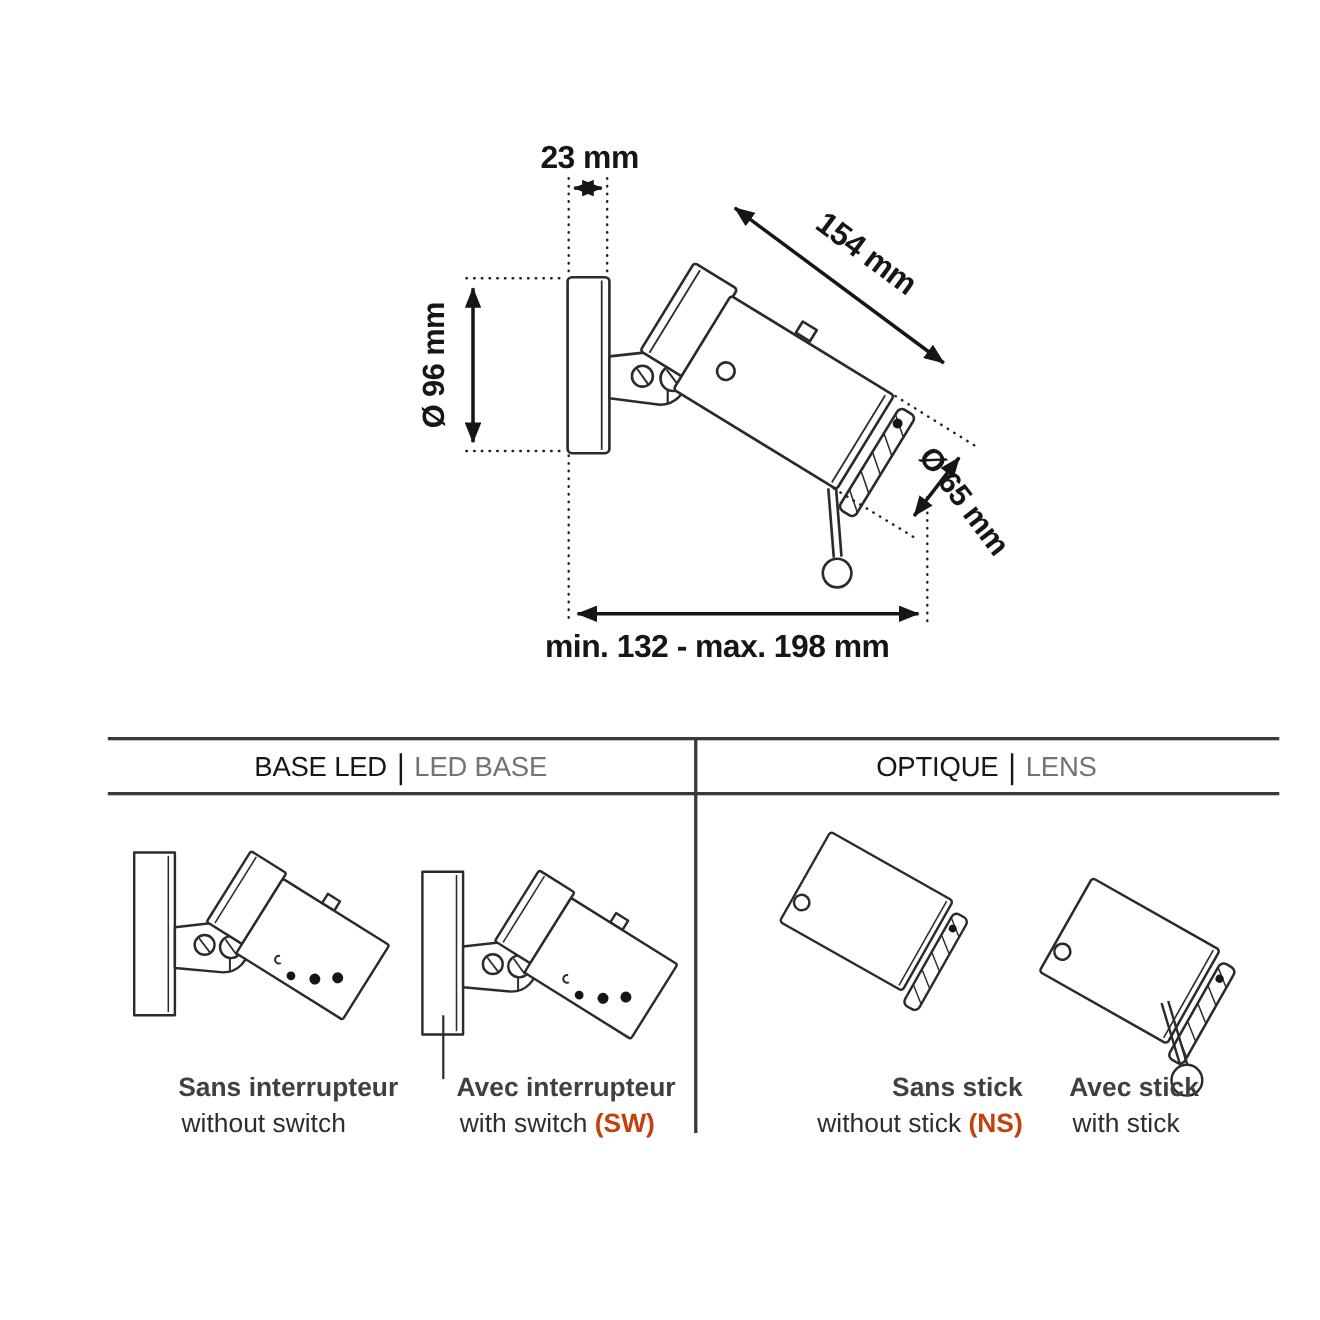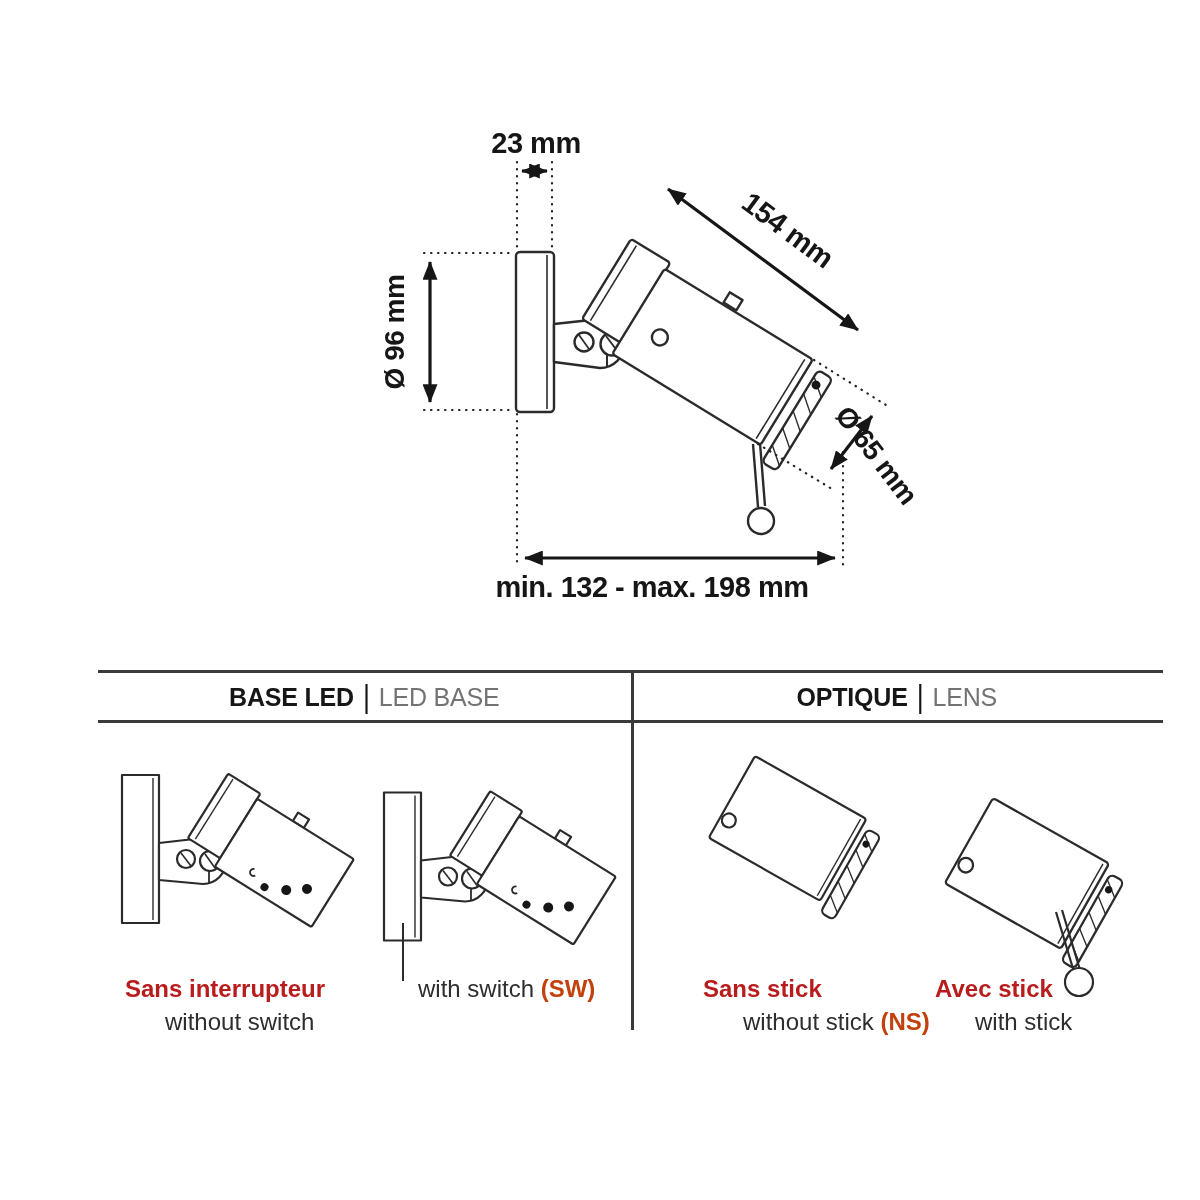--- a/index.html
+++ b/index.html
@@ -7,25 +7,25 @@
         font-family:"Liberation Sans",sans-serif;color:#1a1a1a;}
   svg{position:absolute;overflow:visible;}
   .dim-text{font-family:"Liberation Sans",sans-serif;font-weight:bold;font-size:28px;
             fill:#161616;letter-spacing:-0.5px;}
   .dim-text-lg{font-size:29px;}
   
   .tline{position:absolute;background:#3a3a3a;}
   .thead-row{position:absolute;left:98px;top:672px;width:1065px;height:50px;display:flex;}
   .thead-cell{flex:1;display:flex;align-items:center;justify-content:center;
               font-size:25px;letter-spacing:-0.2px;white-space:pre;}
-  .hd-fr{font-weight:bold;color:#161616;}
+  .hd-fr{font-weight:normal;color:#161616;}
   .hd-sep{font-weight:400;color:#161616;margin:0 9px;font-size:27px;transform:scaleY(1.15);}
   .hd-en{font-weight:400;color:#737373;}
   .opt-label{position:absolute;font-size:24px;line-height:33px;white-space:nowrap;}
-  .opt-fr{font-weight:bold;color:#b91c1c;}
+  .opt-fr{font-weight:bold;color:#404040;margin-left:37px;}
   .opt-en{font-weight:400;color:#2e2e2e;margin-left:40px;}
   .opt-en b{font-weight:bold;color:#c2410c;}
   line,path,rect,circle,polyline{vector-effect:none;}
 </style>
 </head>
 <body>
 
 <div id="page">
 
   <svg style="left:0;top:0;" width="1200" height="660" viewBox="0 0 1200 660">
@@ -184,23 +184,24 @@
       <line x1="144" y1="172" x2="162" y2="232"></line>
       <circle cx="161" cy="244" r="14" fill="#ffffff"></circle>
     </g>
   </svg>
 
   <div class="opt-label" style="left:125px;top:972px;">
     <div class="opt-fr">Sans interrupteur</div>
     <div class="opt-en"><span>without switch</span><b></b></div>
   </div>
   <div class="opt-label" style="left:378px;top:972px;">
+    <div class="opt-fr">Avec interrupteur</div>
     <div class="opt-en"><span>with switch </span><b>(SW)</b></div>
   </div>
-  <div class="opt-label" style="left:703px;top:972px;">
+  <div class="opt-label" style="left:703px;top:972px;text-align:right;">
     <div class="opt-fr">Sans stick</div>
     <div class="opt-en"><span>without stick </span><b>(NS)</b></div>
   </div>
   <div class="opt-label" style="left:935px;top:972px;">
     <div class="opt-fr">Avec stick</div>
     <div class="opt-en"><span>with stick</span><b></b></div>
   </div>
 
 </div>
 

